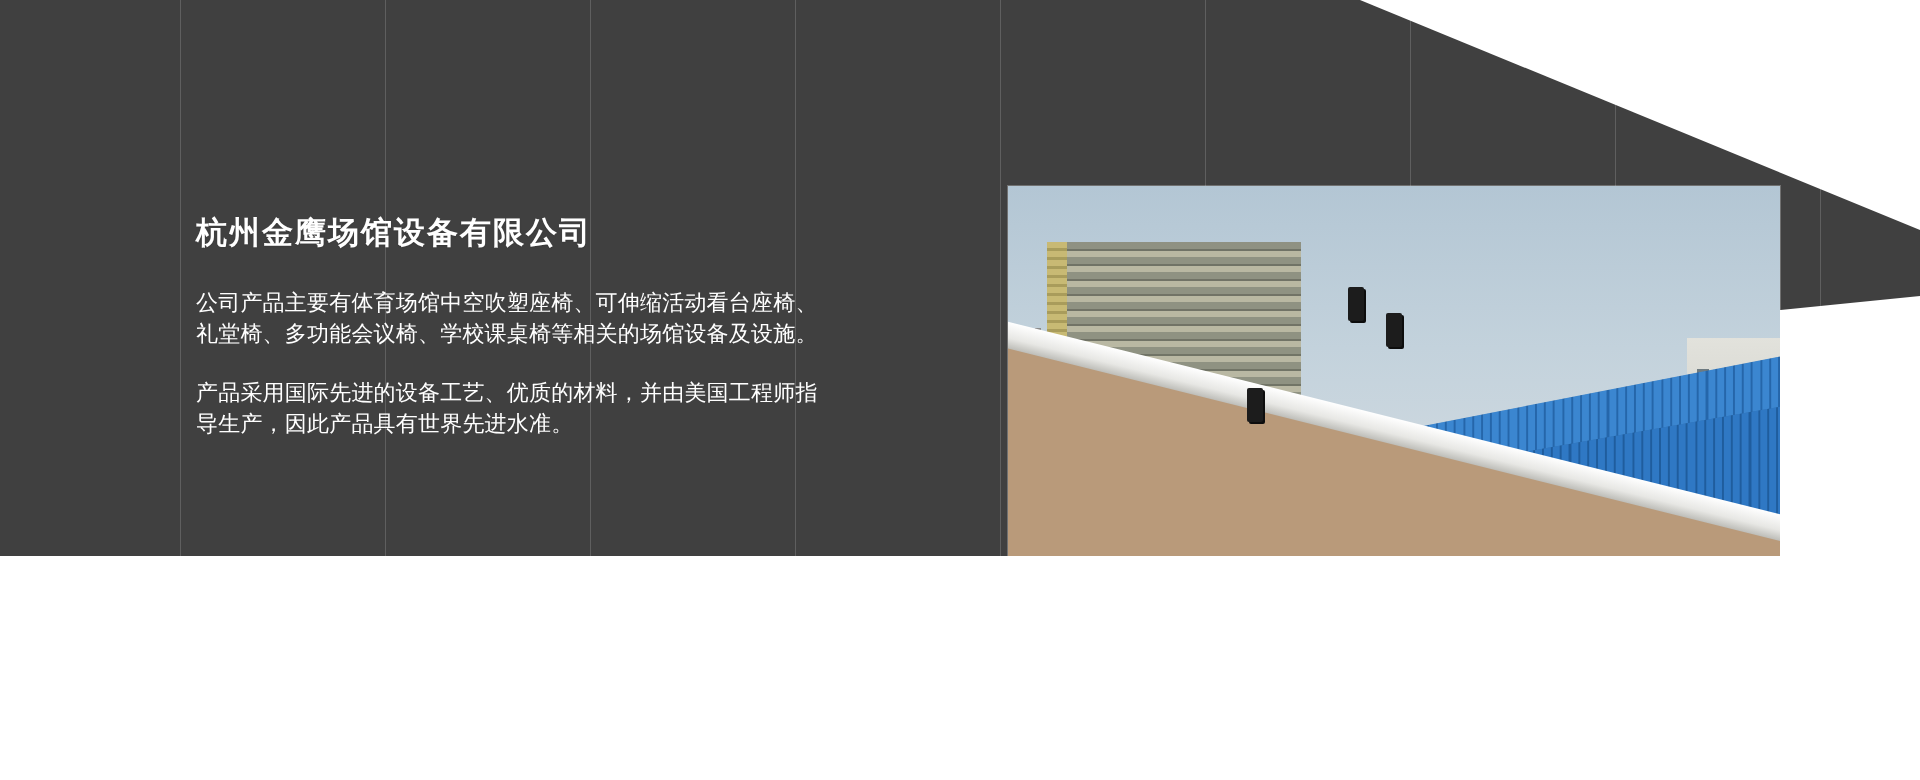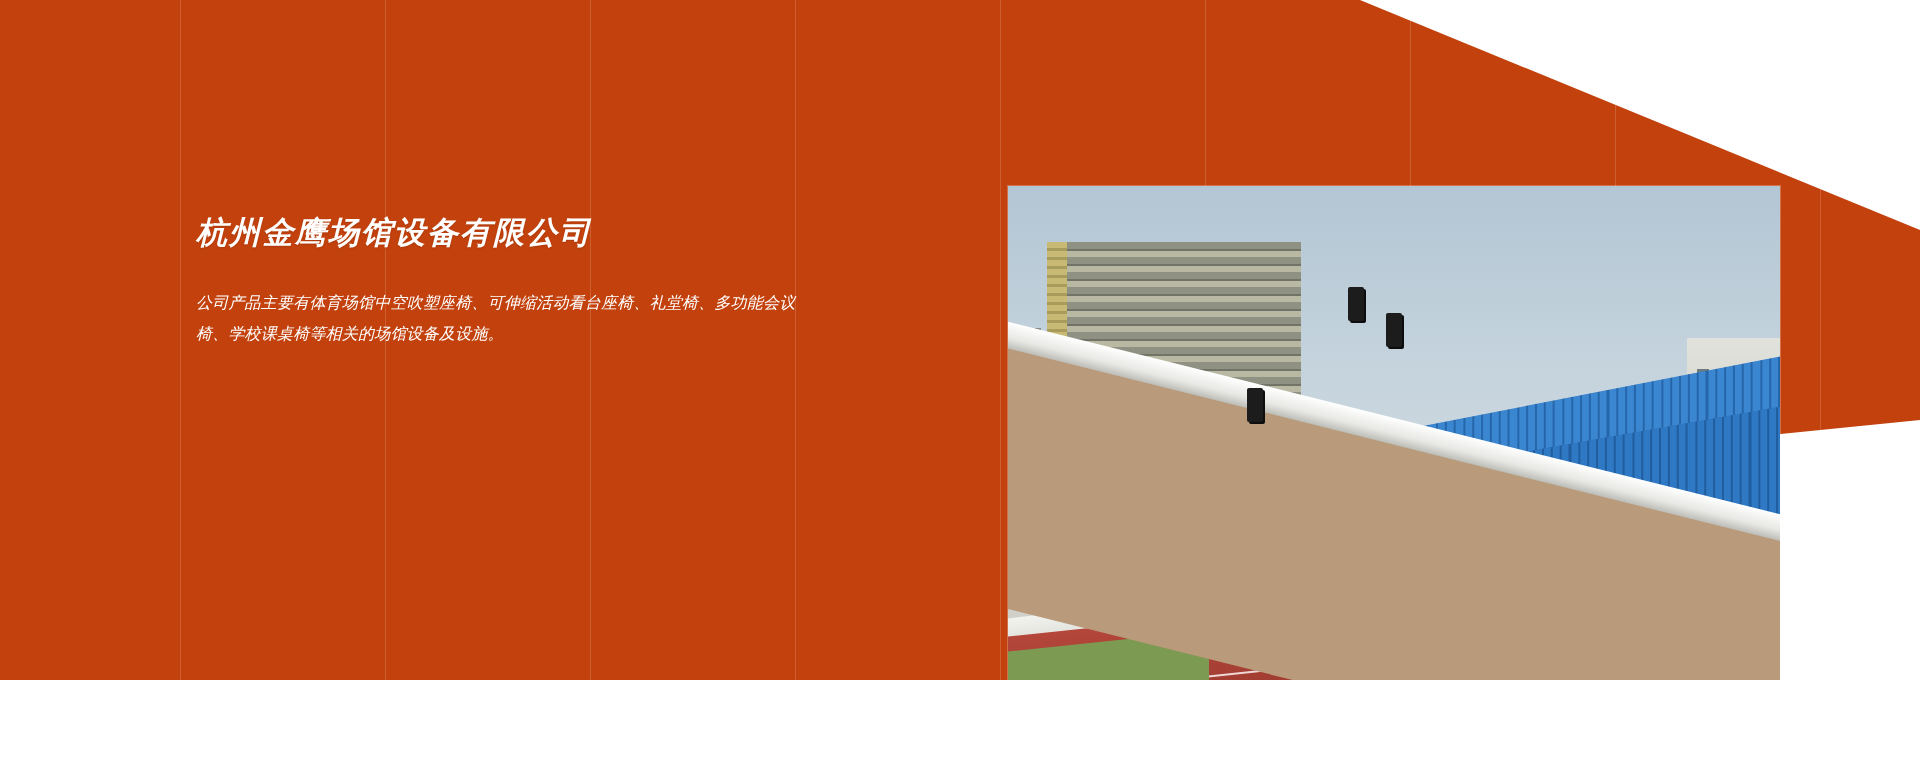--- a/index.html
+++ b/index.html
@@ -2,23 +2,22 @@
 <html><head>
 <meta charset="utf-8">
 <style>
   html,body{margin:0;padding:0;}
   body{
     width:1920px;height:780px;overflow:hidden;
     font-family:"Liberation Sans","DejaVu Sans",sans-serif;
     background:#ffffff;
   }
   .banner{
-    position:relative;width:1920px;height:680px;overflow:hidden;
-    background:#c2410c;
-    font-style:italic;
+    position:relative;width:1920px;height:556px;overflow:hidden;
+    background:#404040;
   }
   
   .grid{
     position:absolute;inset:0;
     pointer-events:none;
     background-image:
       linear-gradient(to right,rgba(255,255,255,.16) 1px,transparent 1px);
     background-size:205px 100%;
     background-position:-25px 0;
   }
@@ -36,21 +35,21 @@
     position:absolute;left:196px;top:214px;width:640px;
     color:#ffffff;
     z-index:6;
   }
   .title{
     font-size:31px;font-weight:bold;letter-spacing:2px;
     margin:0 0 36px 0;line-height:1.2;
     text-shadow:0 1px 2px rgba(0,0,0,.12);
   }
   .para{
-    font-size:16px;line-height:31px;margin:0 9px 28px 0;
+    font-size:22px;line-height:31px;margin:0 9px 28px 0;
     font-weight:400;
     letter-spacing:.2px;
   }
   .para:last-child{margin-bottom:0;}
   .gap{display:inline-block;width:52px;}
 
   
   .photo{
     position:absolute;left:1008px;top:186px;width:772px;height:506px;
     z-index:5;overflow:hidden;background:#9db6c8;
@@ -197,16 +196,17 @@
     <div class="speaker" style="left:44%;top:20%"></div>
     <div class="speaker" style="left:49%;top:25%"></div>
     <div class="speaker" style="left:31%;top:40%"></div>
   </div>
 
   <div class="content">
     <h1 class="title">杭州金鹰场馆设备有限公司</h1>
 
     <p class="para">公司产品主要有体育场馆中空吹塑座椅、可伸缩活动看台座椅、礼堂椅、多功能会议椅、学校课桌椅等相关的场馆设备及设施。</p>
 
+    <p class="para">产品采用国际先进的设备工艺、优质的材料，并由美国工程师指导生产，因此产品具有世界先进水准。</p>
 
   </div>
 
 </div>
 
 </body></html>

